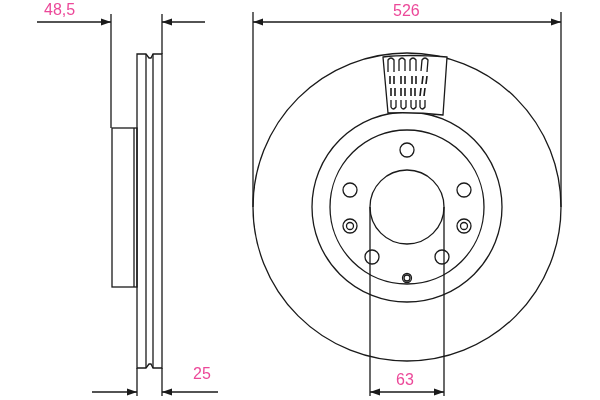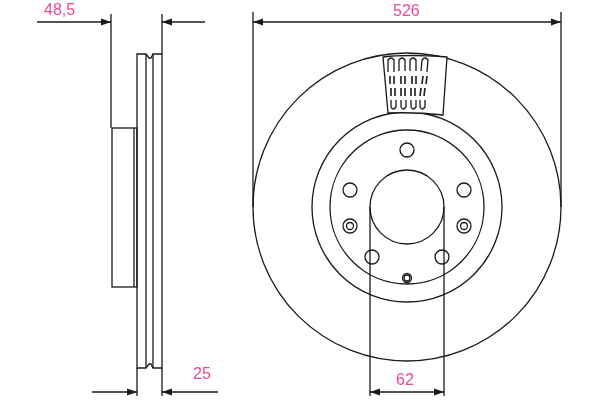--- a/index.html
+++ b/index.html
@@ -115,13 +115,13 @@
 
     <g>
       <line x1="370" y1="392" x2="444" y2="392" marker-start="url(#arr)" marker-end="url(#arr)"></line>
     </g>
   </g>
 </svg>
 
 <div class="dim-label" style="left:44px; top:2px;">48,5</div>
 <div class="dim-label" style="left:193px; top:366px;">25</div>
 <div class="dim-label" style="left:393px; top:3px;">526</div>
-<div class="dim-label" style="left:396px; top:372px;">62</div>
+<div class="dim-label" style="left:396px; top:372px;">63</div>
 
 </body></html>

